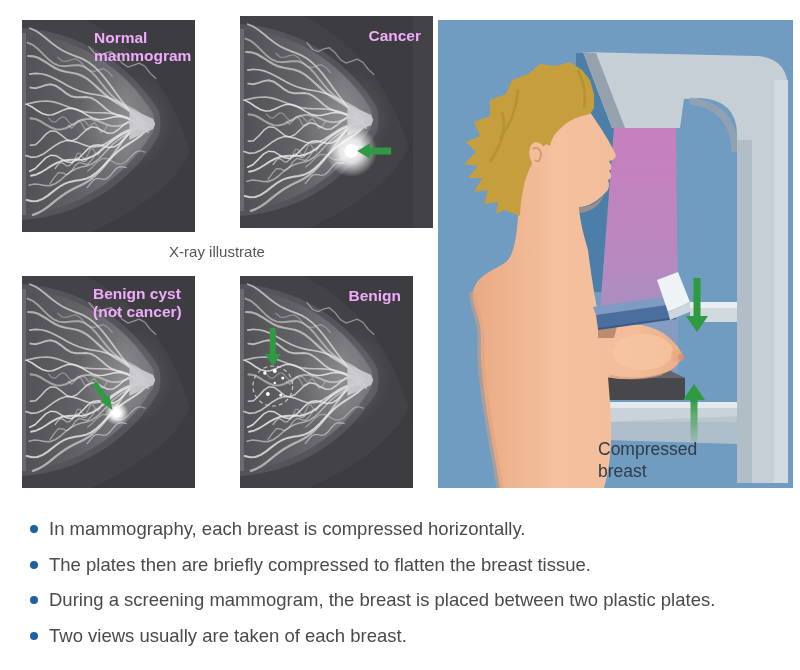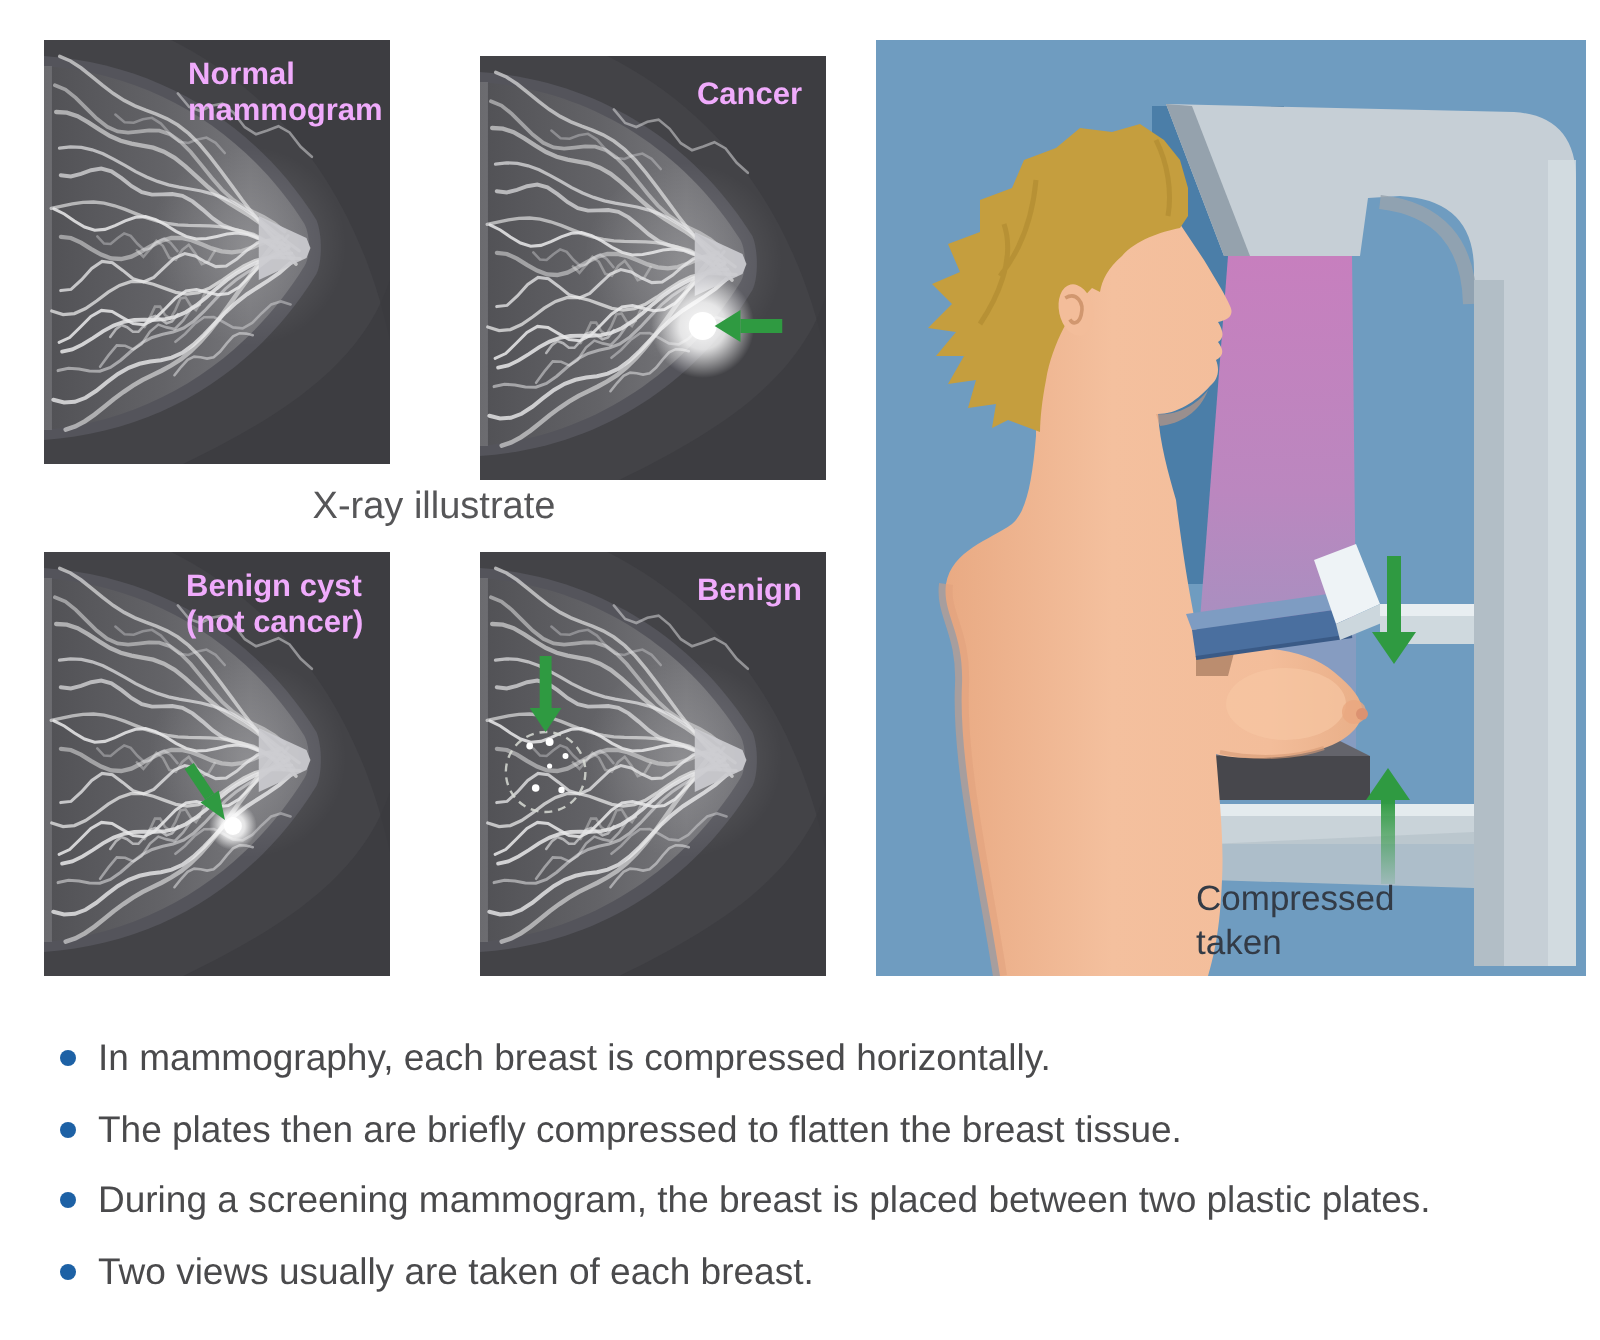--- a/index.html
+++ b/index.html
@@ -2,29 +2,29 @@
 <html style="--bullet-blue: #1d61a5; --note-text: #4a4a4c; --arrow-green: #2f9a41; --beam-pink: #c27fba; --scene-blue: #6f9cc0; --machine-gray: #c6cfd6; --panel-dark: #434347; --label-white: #ffffff;"><head>
 <meta charset="utf-8">
 <style>
   html,body{margin:0;padding:0;background:#fff;}
   .stage{position:relative;width:800px;height:670px;background:#fff;overflow:hidden;
          font-family:"Liberation Sans",sans-serif;}
   .xpanel{position:absolute;width:173px;height:212px;background:#434347;}
   .xpanel svg{position:absolute;left:0;top:0;}
   .xpanel .lbl{position:absolute;color:#f0abfc;font-weight:bold;font-size:15.5px;line-height:1.18;}
   #panel-normal{left:22px;top:20px;}
-  #panel-cancer{left:240px;top:28px;}
+  #panel-cancer{left:240px;top:16px;padding-left:20px;}
   #panel-benign{left:22px;top:276px;}
   #panel-calcium{left:240px;top:276px;}
   #panel-normal .lbl{left:72px;top:9px;width:102px;}
   #panel-cancer .lbl{right:12px;top:11px;text-align:right;}
   #panel-benign .lbl{left:71px;top:9px;width:98px;}
   #panel-calcium .lbl{right:12px;top:11px;text-align:right;}
   .xray-caption{position:absolute;left:22px;top:243px;width:390px;text-align:center;
-        font-size:19px;color:#565658;}
+        font-size:15px;color:#565658;}
   .machine{position:absolute;left:438px;top:20px;width:355px;height:468px;}
   .machine-caption{position:absolute;left:160px;top:418px;font-size:17.5px;line-height:1.28;
         color:#333b46;width:130px;}
   .notes{position:absolute;left:28px;top:516px;right:8px;margin:2px;padding:0;}
   .notes li{list-style:none;position:relative;padding-left:19px;margin-bottom:13px;
         font-size:18.5px;line-height:1.22;color:var(--note-text,#4a4a4c);}
   .notes li::before{content:"";position:absolute;left:0;top:7px;width:8px;height:8px;
         border-radius:50%;background:var(--bullet-blue,#1d61a5);}
 </style>
 </head>
@@ -221,21 +221,21 @@
       <rect x="252" y="282" width="47" height="6" fill="#e8eef1"></rect>
       <g style="fill:var(--arrow-green)">
         <rect x="255.5" y="258" width="7" height="38"></rect>
         <polygon points="248,296 270,296 259,312"></polygon>
       </g>
       <g>
         <polygon points="245,380 267,380 256,364" style="fill:var(--arrow-green)"></polygon>
         <rect x="252.5" y="380" width="7" height="42" fill="url(#upG)"></rect>
       </g>
     </svg>
-    <div class="machine-caption">Compressed taken</div>
+    <div class="machine-caption">Compressed breast</div>
   </div>
 
   <ul class="notes">
     <li>In mammography, each breast is compressed horizontally.</li>
     <li>The plates then are briefly compressed to flatten the breast tissue.</li>
     <li>During a screening mammogram, the breast is placed between two plastic plates.</li>
     <li>Two views usually are taken of each breast.</li>
   </ul>
 </div>
 

